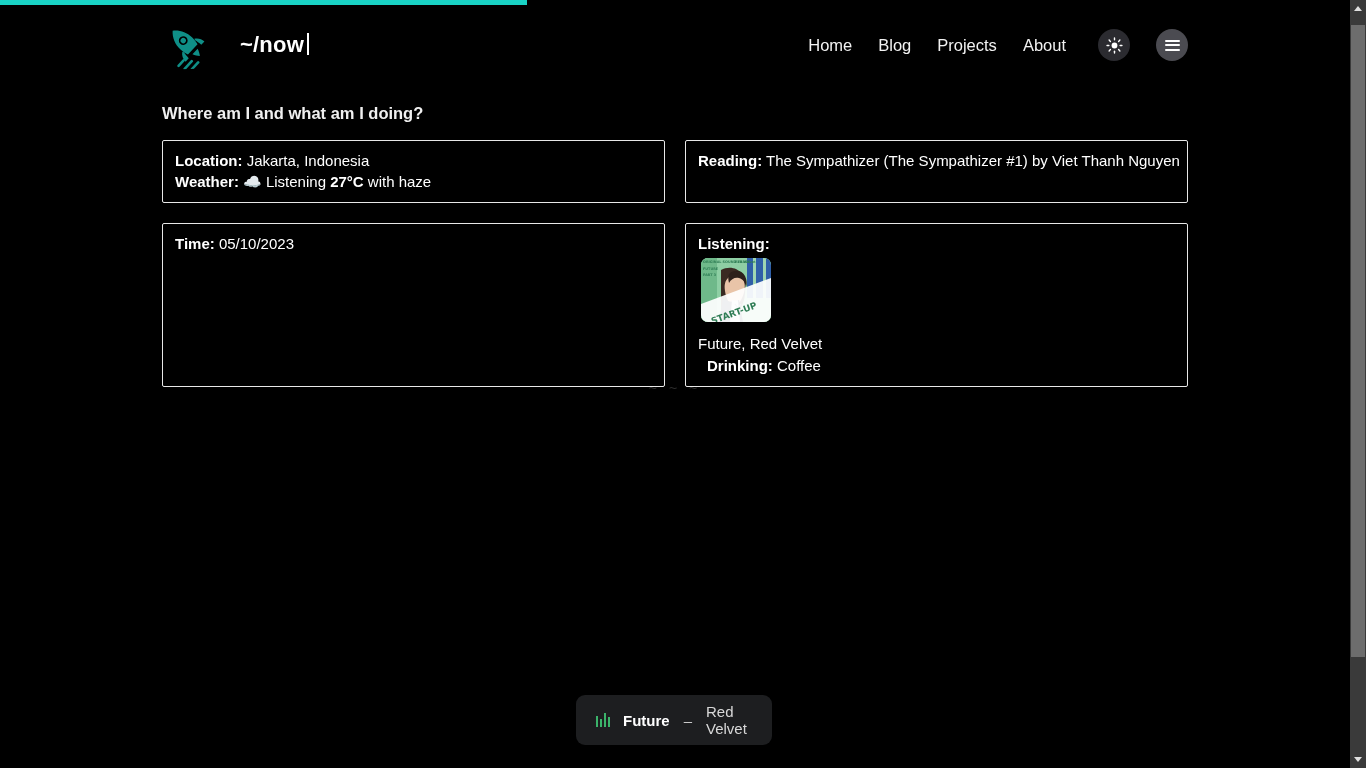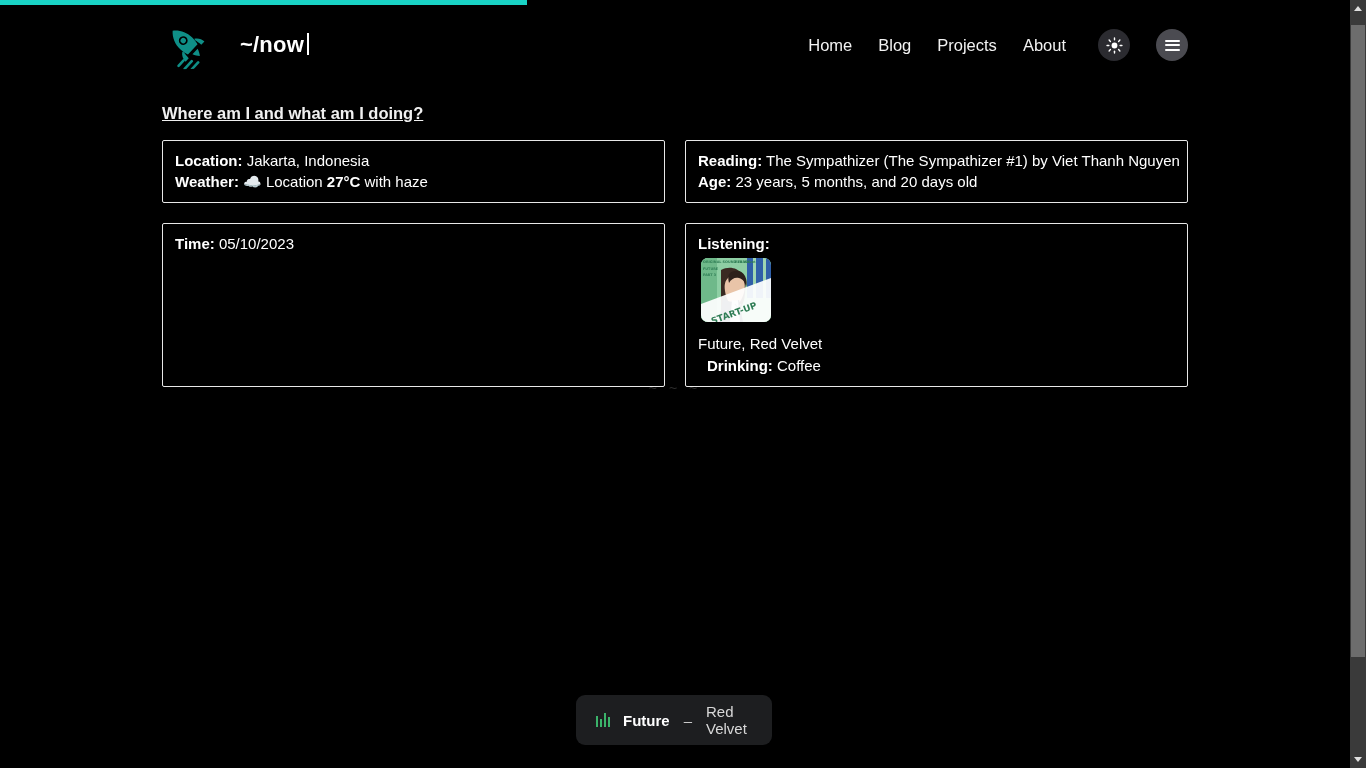--- a/index.html
+++ b/index.html
@@ -67,21 +67,21 @@
   #menu-toggle  { background:#4b4b51; }
   .hamburger-lines { width:15px; }
   .hamburger-lines span {
     display:block; height:2px; background:#ffffff;
     border-radius:1px; margin:2.5px 0;
   }
 
   
   #page-heading {
     position:absolute; top:104px; left:162px;
-    font-size:16.5px; color:#f0f0f0;text-decoration:underline;
+    font-size:16.5px; color:#f0f0f0;
   }
 
   #card-grid {
     position:absolute; top:140px; left:162px;
     width:1026px;
     display:grid;
     grid-template-columns:503px 503px;
     column-gap:20px; row-gap:20px;
   }
   .card {
@@ -221,30 +221,27 @@
   <h1 id="page-heading">Where am I and what am I doing?</h1>
 
   <section id="card-grid">
 
     <div class="card short">
       <div class="line">
         <span class="label">Location:</span><span> Jakarta, Indonesia</span>
       </div>
       <div class="line">
         <span class="label">Weather:</span>
-        <span class="glyph">☁️</span><span> Location </span><span class="label">27°C</span><span> with haze</span>
+        <span class="glyph">☁️</span><span> Listening </span><span class="label">27°C</span><span> with haze</span>
       </div>
     </div>
 
     <div class="card short">
       <div class="line">
         <span class="label">Reading:</span><span> The Sympathizer (The Sympathizer #1) by Viet Thanh Nguyen</span>
-      </div>
-      <div class="line">
-        <span class="label">Age:</span><span> 23 years, 5 months, and 20 days old</span>
       </div>
     </div>
 
     <div class="card tall">
       <div class="line">
         <span class="label">Time:</span><span> 05/10/2023</span>
       </div>
     </div>
 
     <div class="card tall">

